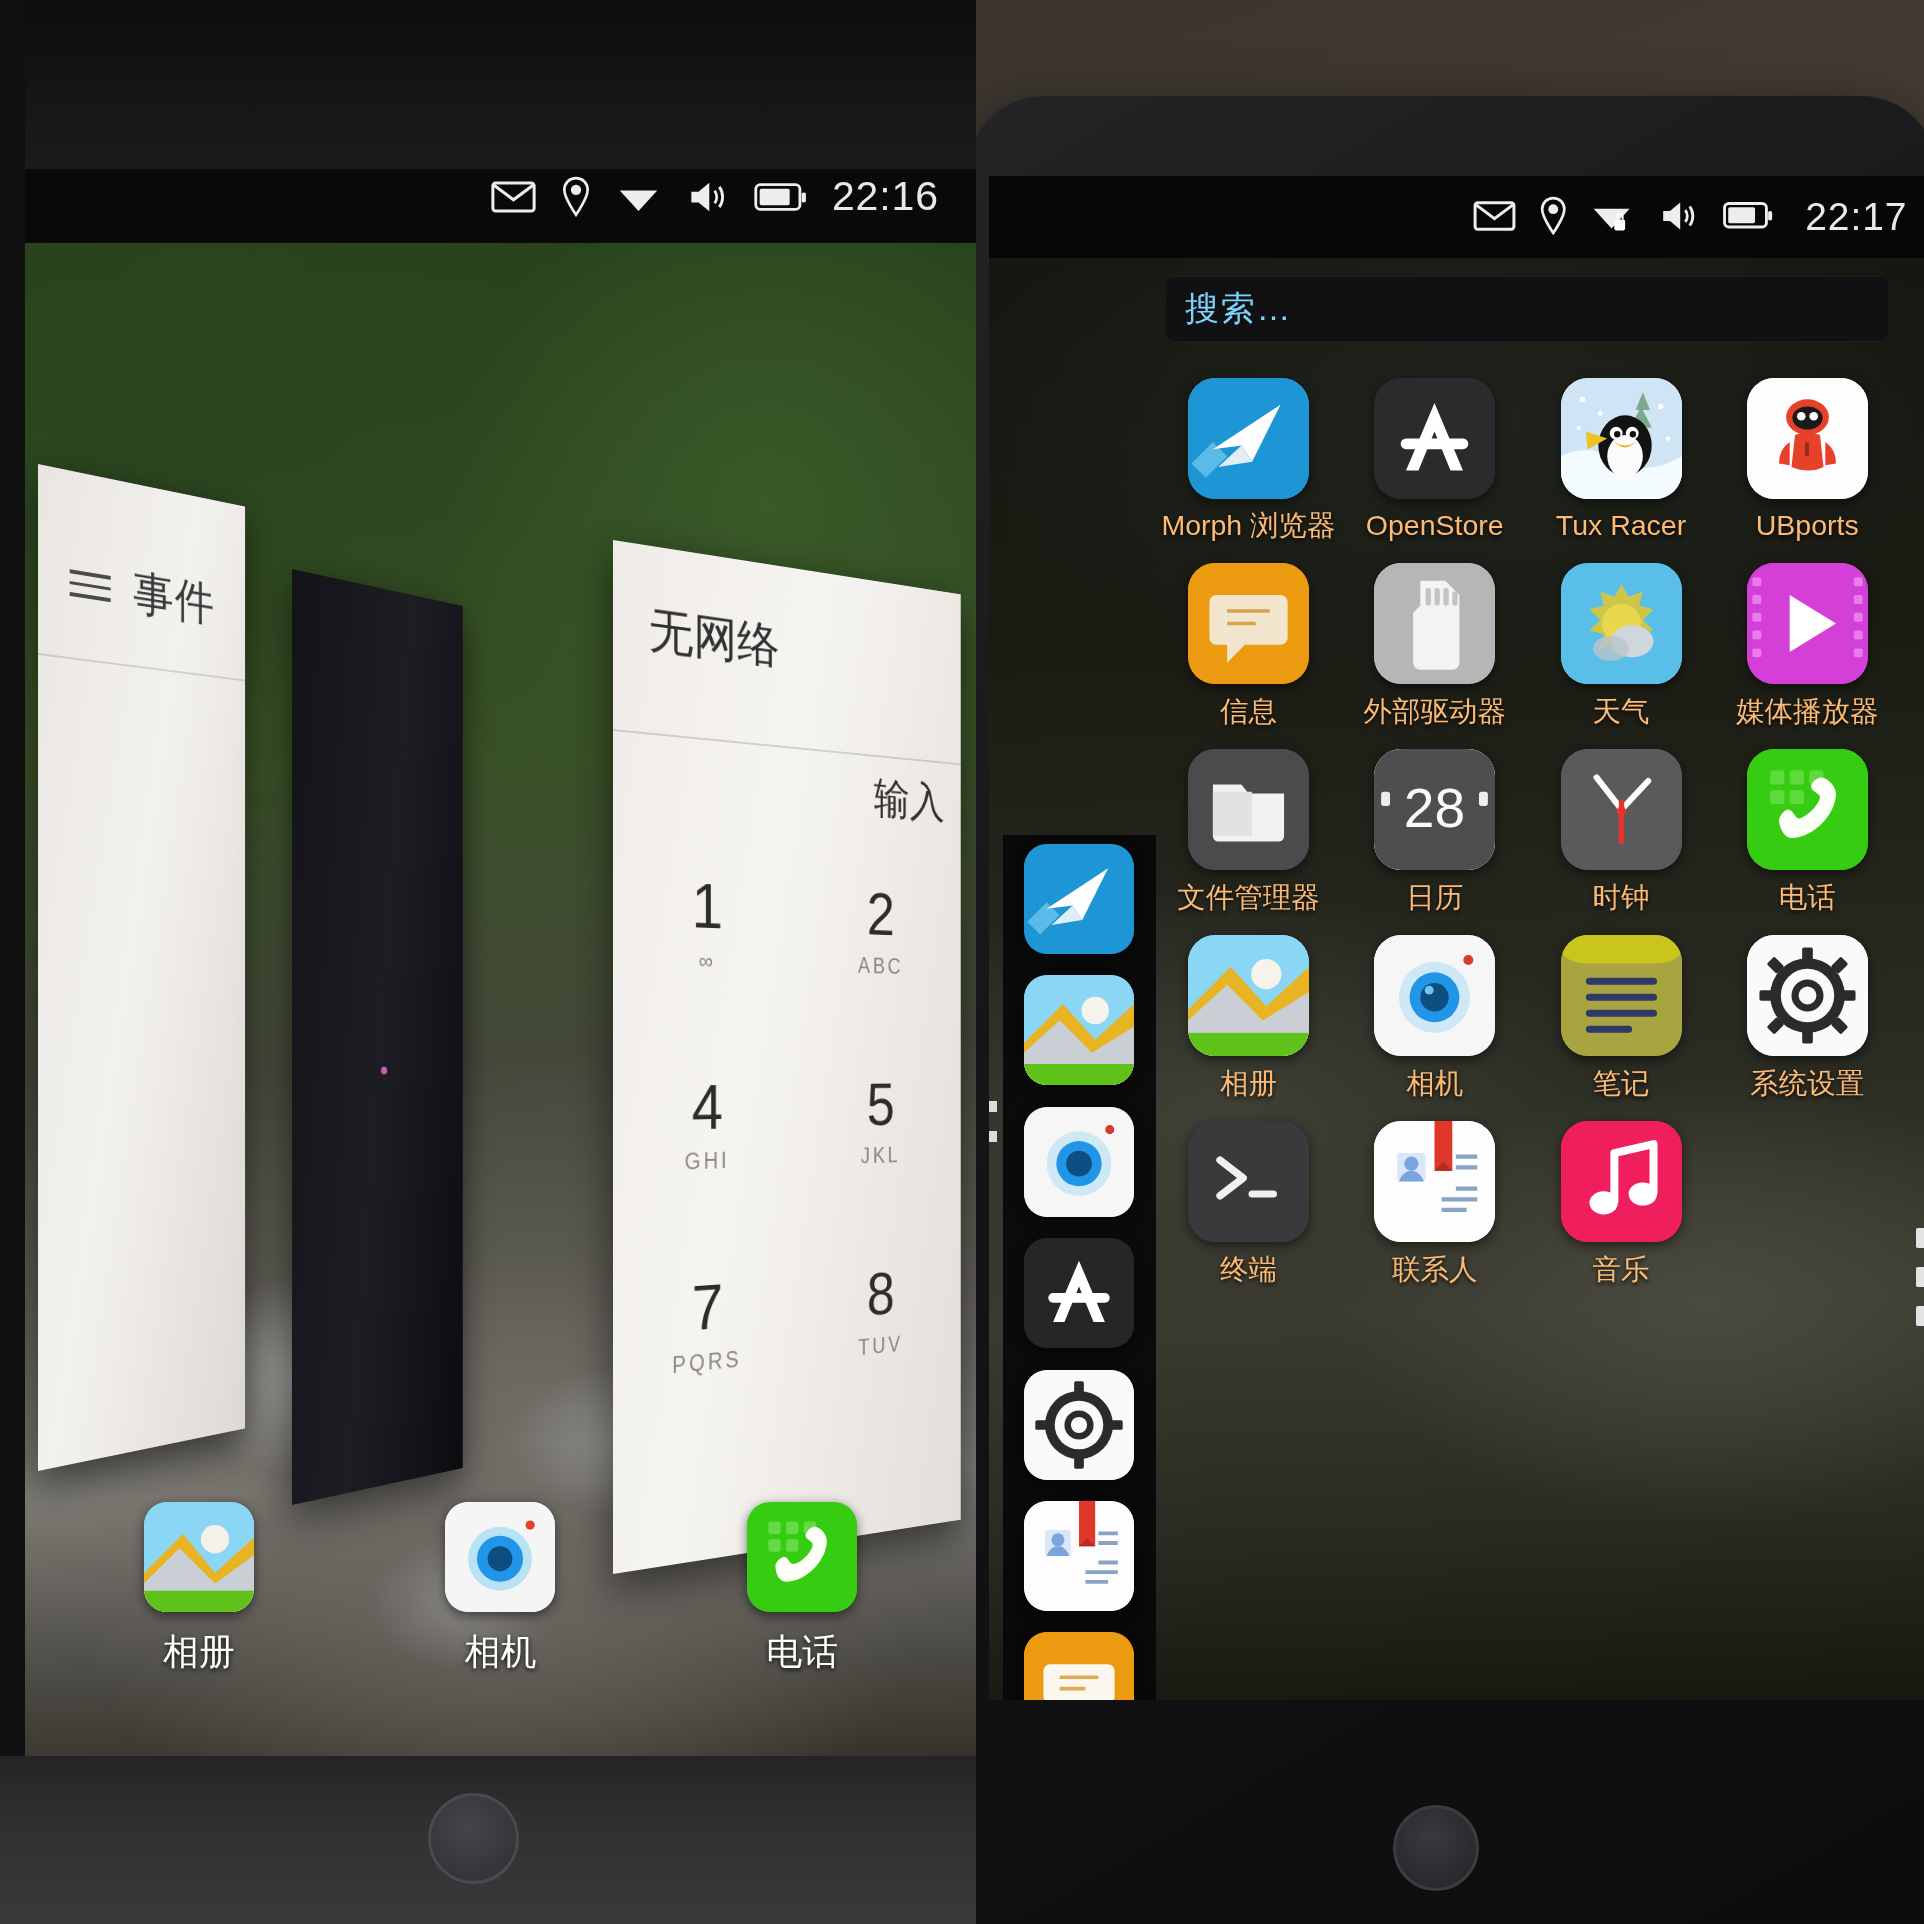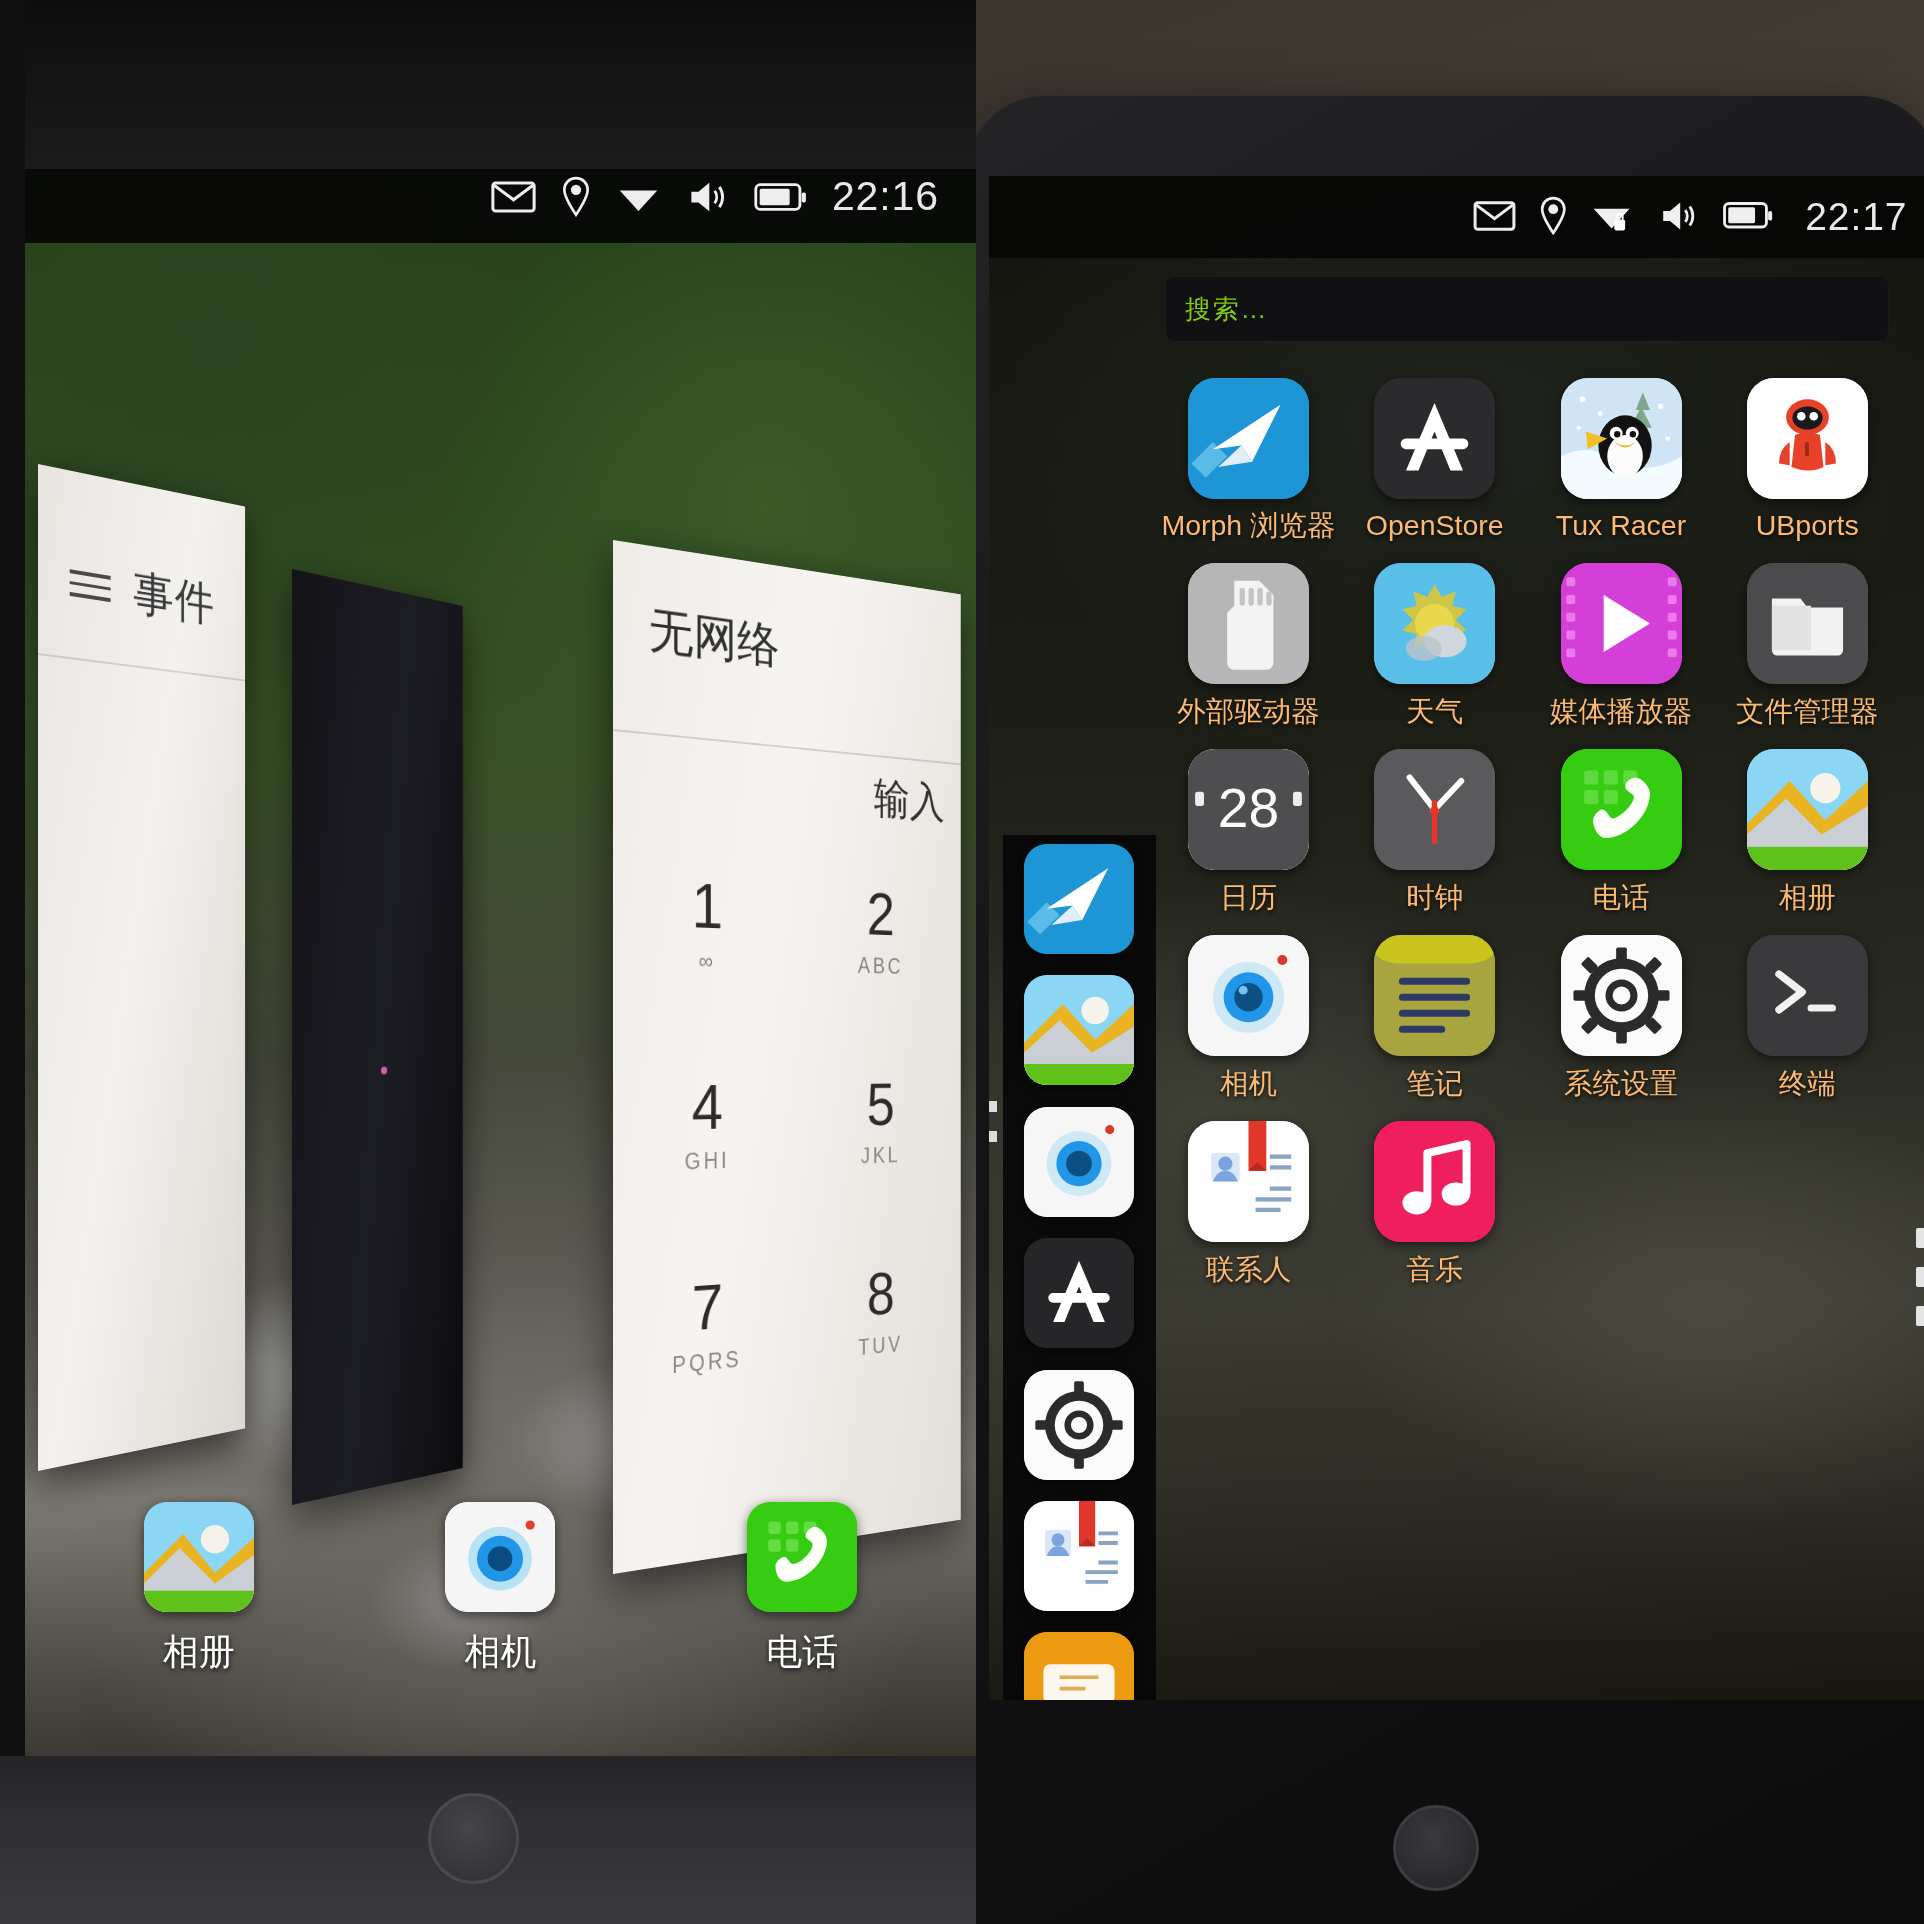--- a/index.html
+++ b/index.html
@@ -110,21 +110,21 @@
   
   .rp-status{ position:absolute; left:0; top:0; width:100%; height:82px;
     display:flex; align-items:center; justify-content:flex-end;
     gap:23px; padding-right:27px; background:rgba(5,5,5,.9); z-index:4;}
   .rp-time{ color:#e9e9e9; font-size:39px; letter-spacing:0.9px;margin-left:8px;}
 
   
   .searchbar{ position:absolute; left:176px; top:100px; width:724px; height:66px;
     background:#111113; border-radius:9px; display:flex; align-items:center;
     padding-left:19.6px; z-index:4; box-shadow:inset 0 0 0 0.9px rgba(255,255,255,.05);}
-  .searchbar .ph{ color:#84cc16; font-size:26px; letter-spacing:1.8px;text-align:center;}
+  .searchbar .ph{ color:#7dd3fc; font-size:34px; letter-spacing:1.8px;text-align:center;}
 
   
   .appgrid{ position:absolute; left:166px; top:189px; width:745px; z-index:3;
     display:grid; grid-template-columns:repeat(4,1fr); row-gap:9px;}
   .app{ text-align:center; padding-top:12.5px;}
   .app .lbl{ margin-top:10.7px; color:#fdba74; font-size:28.5px; line-height:1.15;
     text-shadow:0 1.8px 4.5px rgba(0,0,0,.9); padding:0 3.6px;}
 
   
   .launcher{ position:absolute; left:13.4px; top:659px; width:153px; bottom:0;
@@ -427,20 +427,32 @@
                 <circle cx="37.5" cy="21.5" r="2.4" fill="#fff"></circle>
                 <path d="M27 32 q7 -3 14 0 l2 18 q-8 4 -18 0z" fill="#e8412a"></path>
                 <path d="M24 36 q-6 4 -6 12 l6 1z" fill="#e8412a"></path>
                 <path d="M44 36 q6 4 6 12 l-6 1z" fill="#e8412a"></path>
                 <rect x="32.6" y="36" width="2.2" height="8" rx="1" fill="#9b2a18"></rect>
               </svg>
           </div>
           <div class="lbl">UBports</div>
         </div>
 
+        <div class="app">
+          <div class="tile lg t-msg">
+            <svg width="121" height="121" viewBox="0 0 68 68">
+                <rect width="68" height="68" rx="15" fill="#ec9a10"></rect>
+                <path d="M16 18h36a4 4 0 0 1 4 4v20a4 4 0 0 1-4 4H32l-10 10V46h-6a4 4 0 0 1-4-4V22a4 4 0 0 1 4-4z" fill="#f2ebdd" opacity=".92"></path>
+                <g stroke="#d9a24a" stroke-width="2">
+                  <path d="M22 27h24M22 34h16"></path>
+                </g>
+              </svg>
+          </div>
+          <div class="lbl">信息</div>
+        </div>
 
         <div class="app">
           <div class="tile lg t-drive">
             <svg width="121" height="121" viewBox="0 0 68 68">
                 <rect width="68" height="68" rx="15" fill="#b6b6b6"></rect>
                 <path d="M26 10h14l8 8v38a4 4 0 0 1-4 4H26a4 4 0 0 1-4-4V28l4-4z" fill="#f3f3f3"></path>
                 <g fill="#c4c4c4">
                   <rect x="29" y="14" width="3" height="10" rx="1.4"></rect>
                   <rect x="34" y="14" width="3" height="10" rx="1.4"></rect>
                   <rect x="39" y="14" width="3" height="10" rx="1.4"></rect>

